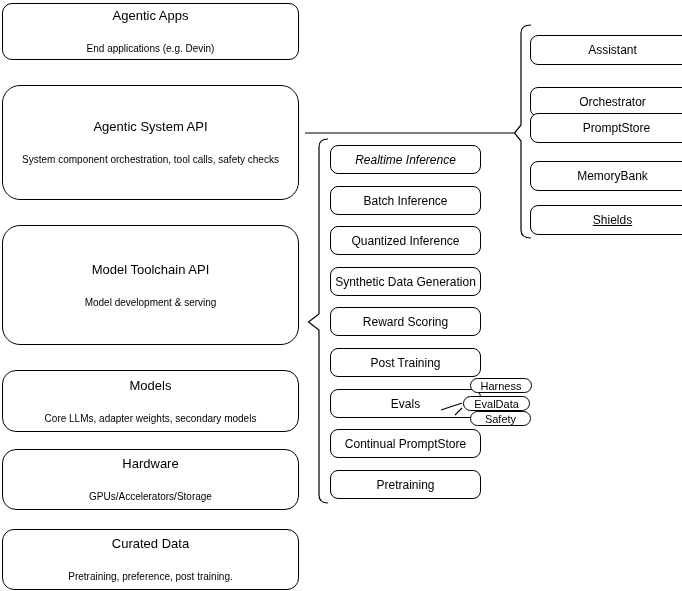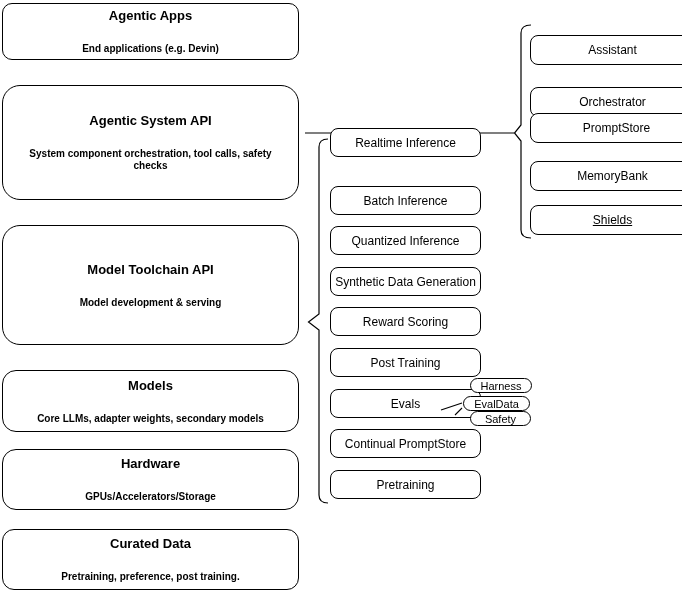--- a/index.html
+++ b/index.html
@@ -17,21 +17,21 @@
     box-sizing: border-box;
     background: #ffffff;
     border: 1px solid #000000;
     display: flex;
     flex-direction: column;
     align-items: center;
     justify-content: center;
     text-align: center;
     z-index: 1;
   }
-  .bigbox { left: 2px; width: 297px; gap: 20px; padding: 0 18px; font-weight: bold; }
+  .bigbox { left: 2px; width: 297px; gap: 20px; padding: 0 18px; }
   .bigbox .title { font-size: 13px; line-height: 15px; }
   .bigbox .subtitle { font-size: 10px; line-height: 12px; }
   .midbox {
     left: 330px; width: 151px; height: 29px;
     border-radius: 8px; font-size: 12px;
   }
   .rightbox {
     left: 530px; width: 165px; height: 30px;
     border-radius: 8px; font-size: 12px;
   }
@@ -84,21 +84,21 @@
   <div class="node bigbox" style="top:449px;height:61px;border-radius:14px;">
     <div class="title">Hardware</div>
     <div class="subtitle">GPUs/Accelerators/Storage</div>
   </div>
 
   <div class="node bigbox" style="top:529px;height:61px;border-radius:12px;">
     <div class="title">Curated Data</div>
     <div class="subtitle">Pretraining, preference, post training.</div>
   </div>
 
-  <div class="node midbox" style="top:128px;">Realtime Inference</div>
+  <div class="node midbox" style="top:145px;font-style:italic;">Realtime Inference</div>
   <div class="node midbox" style="top:186px;">Batch Inference</div>
   <div class="node midbox" style="top:226px;">Quantized Inference</div>
   <div class="node midbox" style="top:267px;">Synthetic Data Generation</div>
   <div class="node midbox" style="top:307px;">Reward Scoring</div>
   <div class="node midbox" style="top:348px;">Post Training</div>
   <div class="node midbox" style="top:389px;">Evals</div>
   <div class="node midbox" style="top:429px;">Continual PromptStore</div>
   <div class="node midbox" style="top:470px;">Pretraining</div>
 
   <svg class="wires-over" width="682" height="591" viewBox="0 0 682 591">

